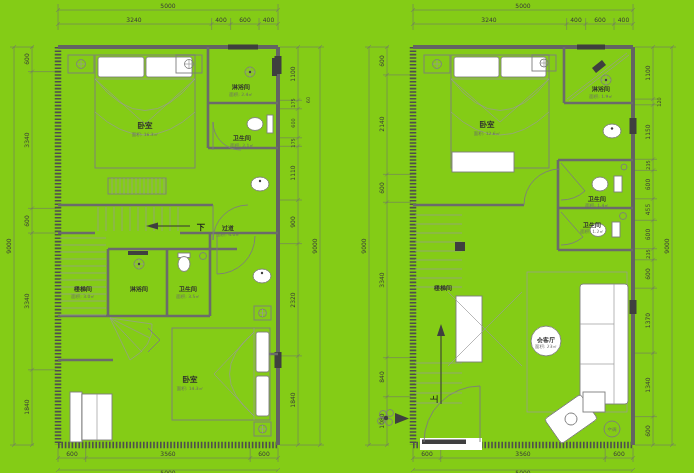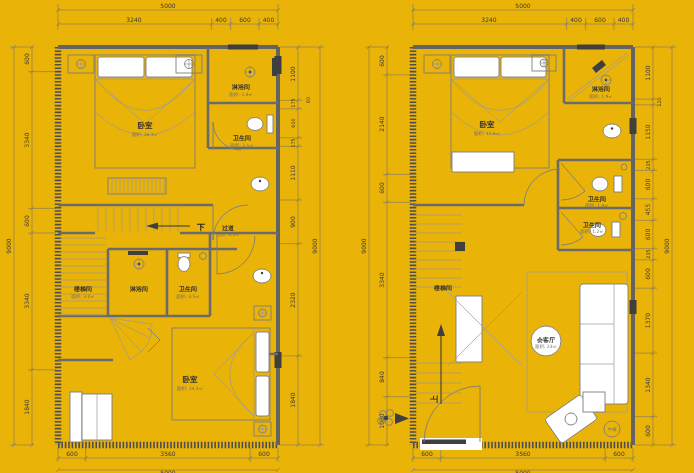--- a/index.html
+++ b/index.html
@@ -1,16 +1,16 @@
 <!DOCTYPE html>
 <html><head>
 <meta charset="utf-8">
 <style>
   html,body{margin:0;padding:0;background:#ffffff;}
-  #canvas{position:relative;width:694px;height:473px;background:#eab308;overflow:hidden;font-family:"DejaVu Sans",sans-serif;}
+  #canvas{position:relative;width:694px;height:473px;background:#84cc16;overflow:hidden;font-family:"DejaVu Sans",sans-serif;}
   svg text{font-family:"DejaVu Sans",sans-serif;}
   .w4{stroke:#636363;stroke-width:4;fill:none}
   .w3{stroke:#6b6b6b;stroke-width:2.6;fill:none}
   .hw{stroke:#4e4e4e;stroke-width:6.5;stroke-dasharray:1.6 1.8;fill:none}
   .tl{stroke:#9a9a9a;stroke-width:.7;fill:none}
   .fr{stroke:#7d7d7d;stroke-width:.9;fill:#fff}
   .frn{stroke:#7d7d7d;stroke-width:.9;fill:none}
   .dk{fill:#3f3f3f;stroke:none}
   .dl{stroke:#6f6f6f;stroke-width:.55;fill:none}
   .dt{font-size:6px;fill:#3a3a3a;text-anchor:middle}

